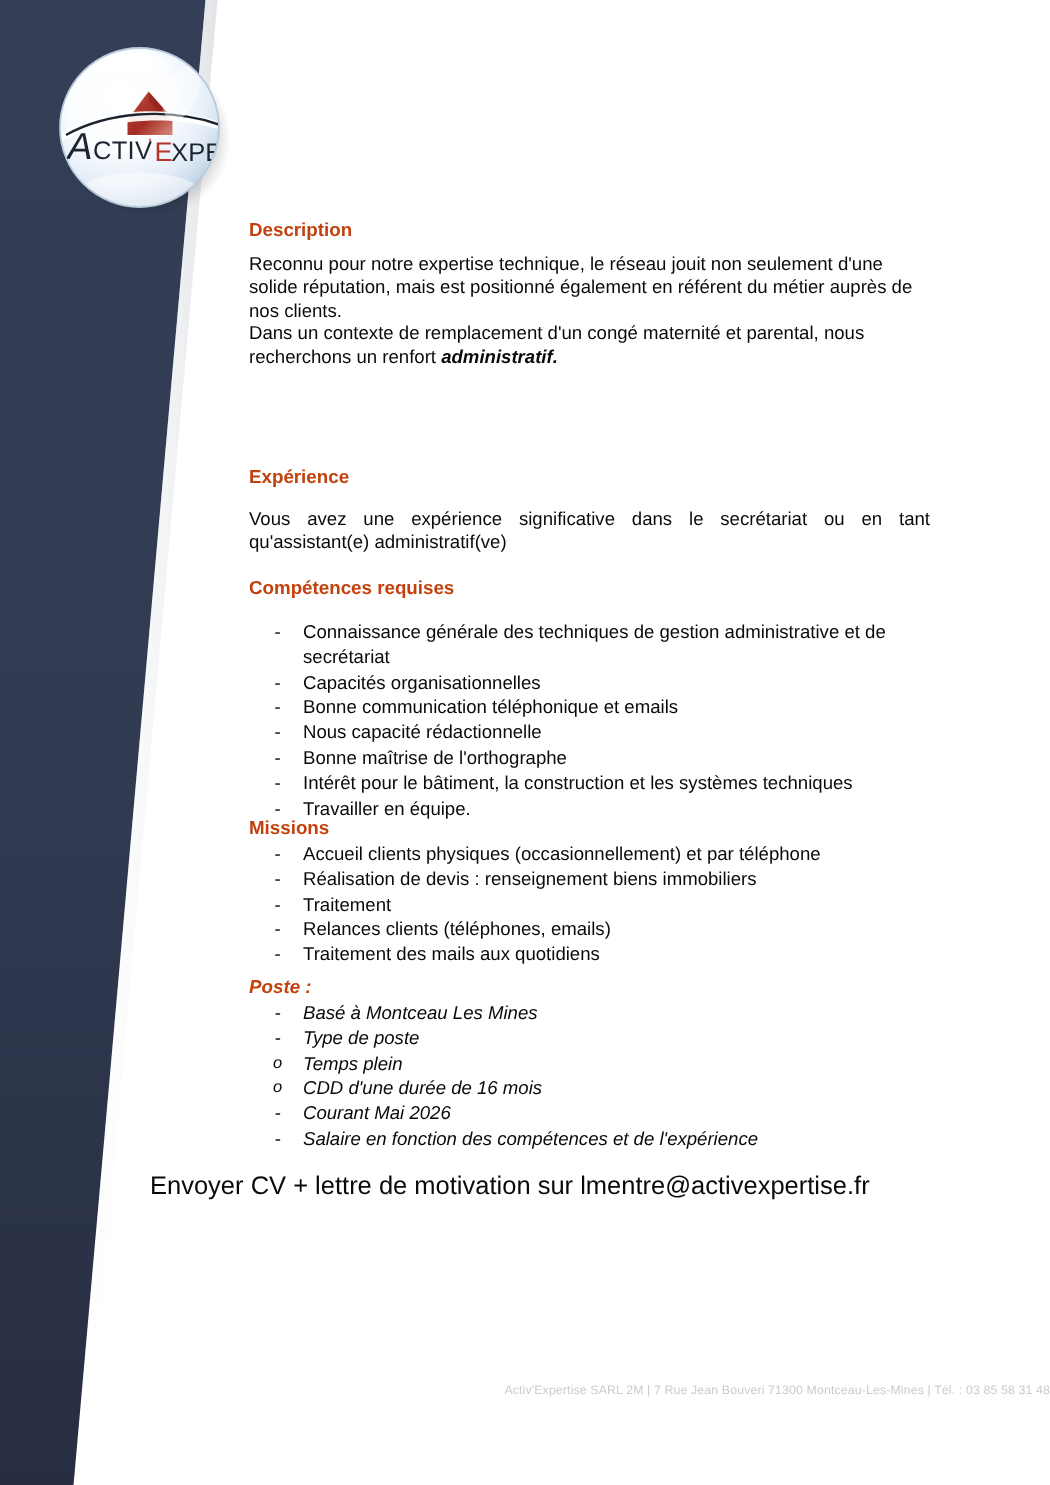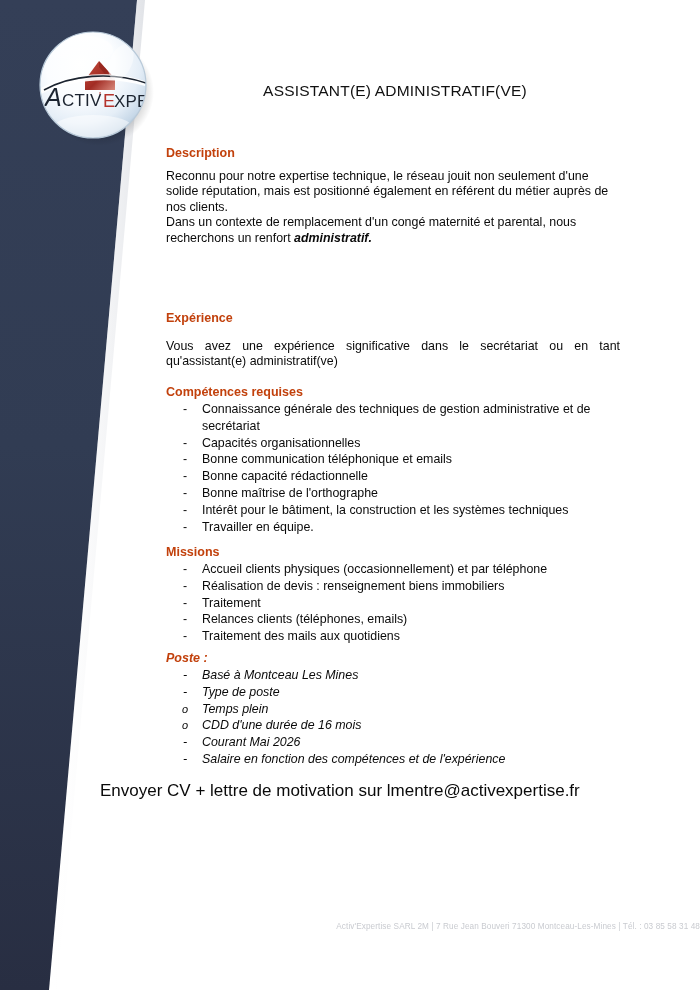--- a/index.html
+++ b/index.html
@@ -203,40 +203,39 @@
         <ellipse cx="88" cy="34" rx="11" ry="19" fill="#ffffff" opacity="0.45" transform="rotate(24 88 34)"></ellipse>
 
         <ellipse cx="60" cy="100" rx="40" ry="13" fill="#ffffff" opacity="0.5"></ellipse>
       </g>
       <circle cx="60" cy="57" r="53" fill="none" stroke="#b9cad9" stroke-width="1.2"></circle>
     </svg>
   </div>
 
   <div id="content">
 
-    <div class="doc-title">ASSISTANT(E) ADMINISTRATIF(VE)</div>
 
     <div class="body-block" style="top:146px;">
       <h2 class="sec">Description</h2>
       <p class="para tight"><span>Reconnu pour notre expertise technique, le réseau jouit non seulement d'une solide réputation, mais est positionné également en référent du métier auprès de nos clients.</span></p>
       <p class="para tight"><span>Dans un contexte de remplacement d'un congé maternité et parental, nous recherchons un renfort </span><strong class="bi">administratif.</strong></p>
     </div>
 
     <div class="body-block" style="top:311px;">
       <h2 class="sec" style="margin-bottom:14px;">Expérience</h2>
       <p class="para"><span>Vous avez une expérience significative dans le secrétariat ou en tant qu'assistant(e) administratif(ve)</span></p>
     </div>
 
     <div class="body-block" style="top:385px;">
-      <h2 class="sec" style="margin-bottom:2px;">Compétences requises</h2>
+      <h2 class="sec" style="margin-bottom:14px;">Compétences requises</h2>
       <ul class="bul">
         <li><span class="mk">-</span><span>Connaissance générale des techniques de gestion administrative et de secrétariat</span></li>
         <li><span class="mk">-</span><span>Capacités organisationnelles</span></li>
         <li><span class="mk">-</span><span>Bonne communication téléphonique et emails</span></li>
-        <li><span class="mk">-</span><span>Bonne capacité rédactionnelle</span></li>
+        <li><span class="mk">-</span><span>Nous capacité rédactionnelle</span></li>
         <li><span class="mk">-</span><span>Bonne maîtrise de l'orthographe</span></li>
         <li><span class="mk">-</span><span>Intérêt pour le bâtiment, la construction et les systèmes techniques</span></li>
         <li><span class="mk">-</span><span>Travailler en équipe.</span></li>
       </ul>
     </div>
 
     <div class="body-block" style="top:545px;">
       <h2 class="sec" style="margin-bottom:2px;">Missions</h2>
       <ul class="bul">
         <li><span class="mk">-</span><span>Accueil clients physiques (occasionnellement) et par téléphone</span></li>

